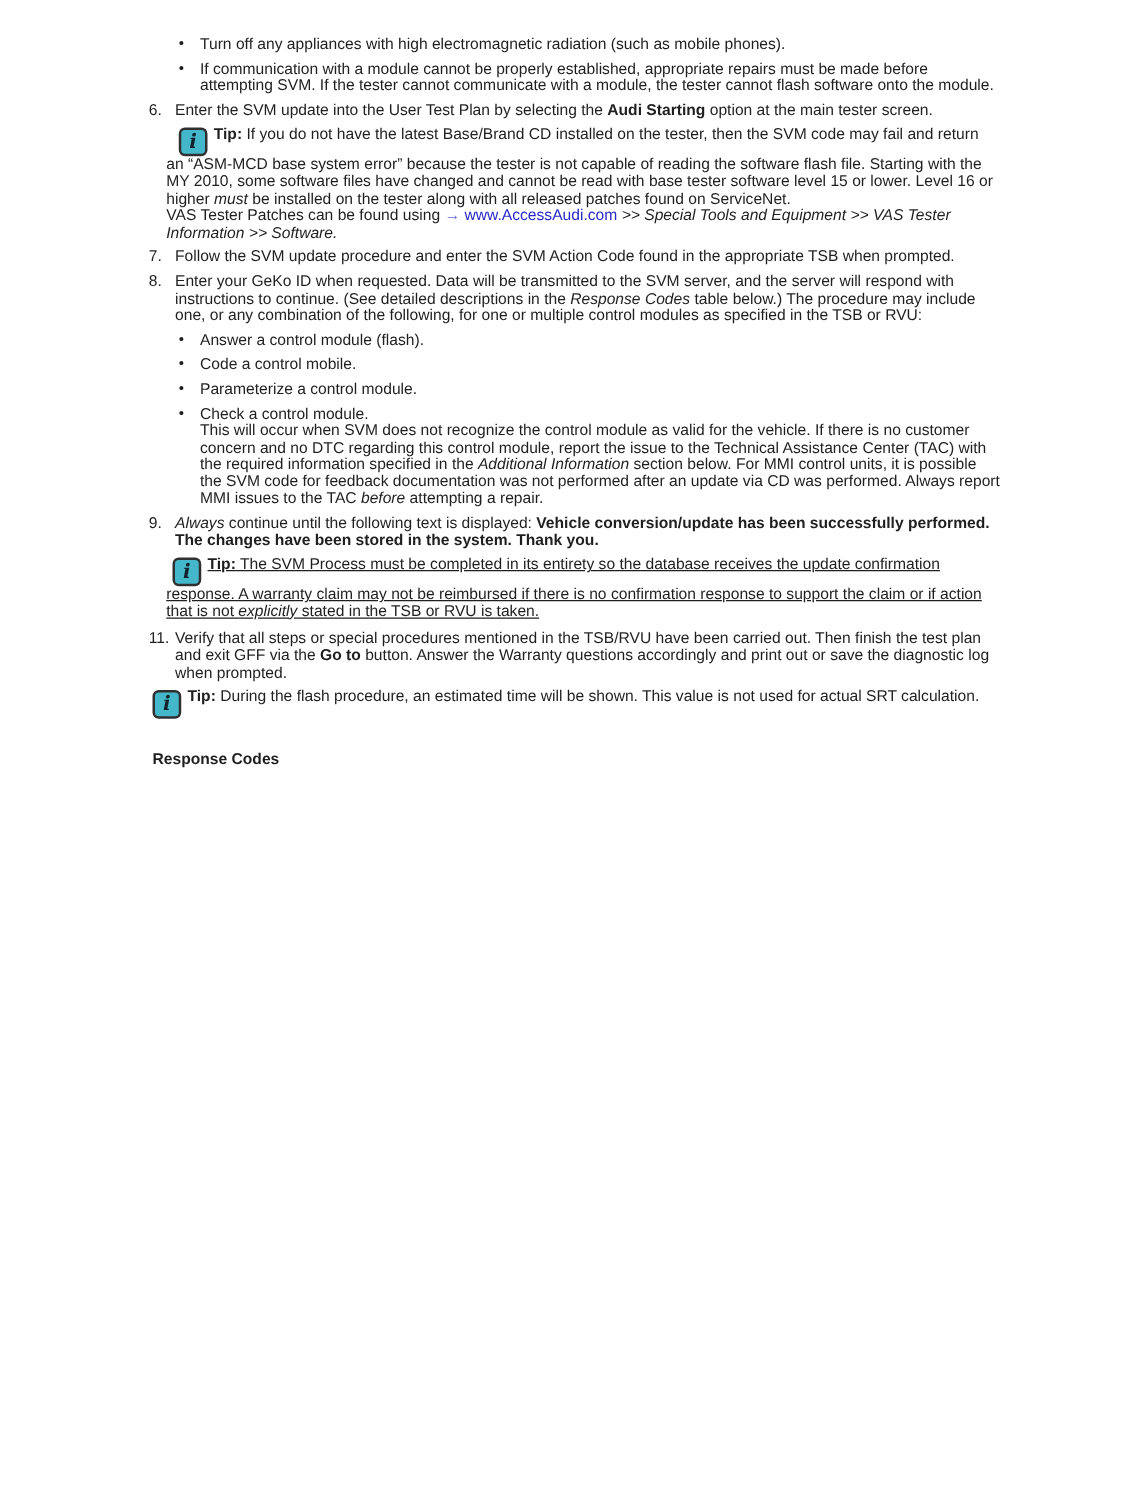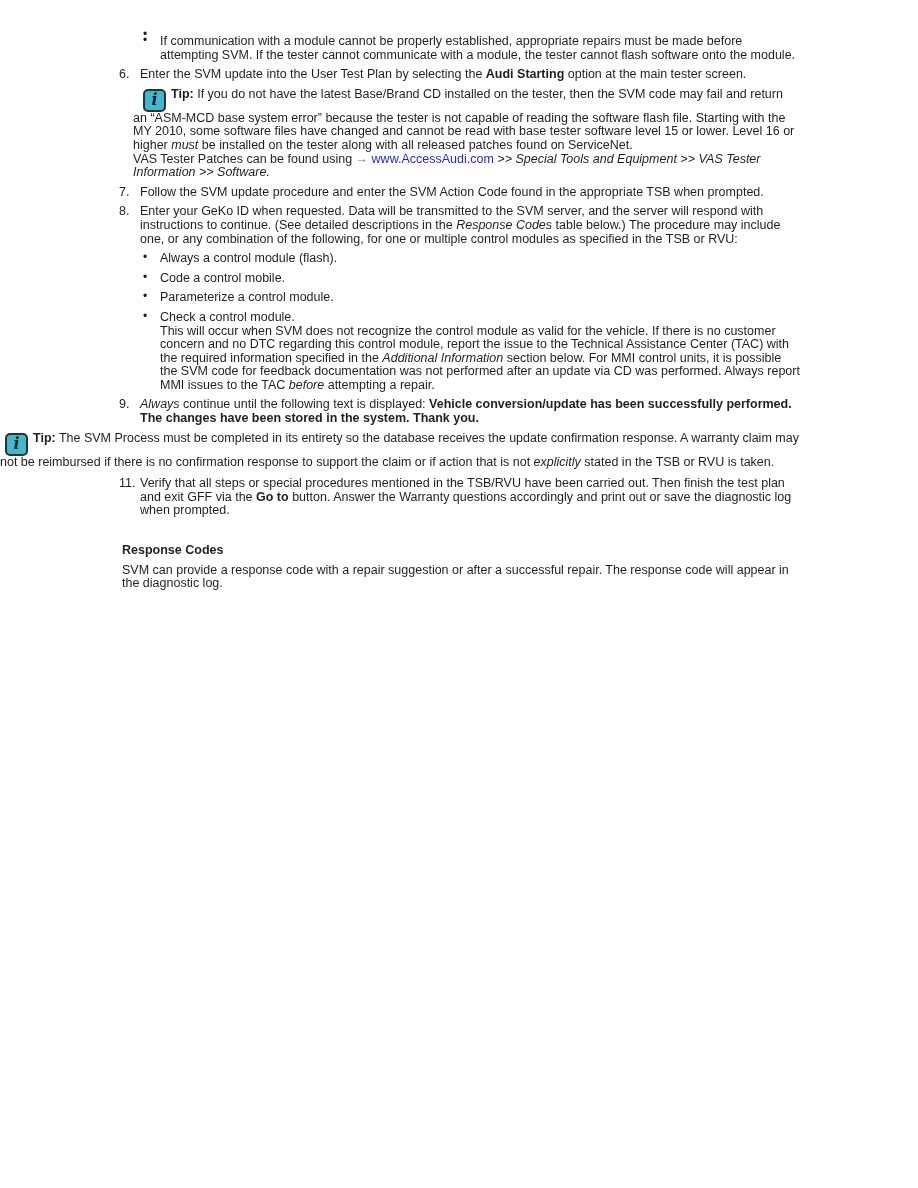--- a/index.html
+++ b/index.html
@@ -21,21 +21,21 @@
   
   .blk.bullet { margin-left: 160px; position: relative; }
   .blk.bullet .dot { position: absolute; left: -17px; top: -1px; font-size: 12px; }
 
   
   .blk.numbered { margin-left: 140px; position: relative; }
   .blk.numbered .num { position: absolute; left: -21px; top: 0; }
 
   
   .blk.tip.indent   { margin-left: 133px; text-indent: 10px; margin-bottom: 0; }
-  .blk.tip.indent9  { text-indent: 5px;  margin-top: 2px; margin-bottom: 8px; }
+  .blk.tip.indent9  { margin-left: 133px; text-indent: 5px;  margin-top: 2px; margin-bottom: 8px; text-decoration: underline; }
   .blk.tip.atmargin { margin-left: 99px;  text-indent: 23px; margin-top: 4px; }
 
   
   .blk.para.indent { margin-left: 133px; margin-top: 0; }
   .blk.para.plain  { margin-left: 122px; }
 
   .blk.heading { margin-left: 122px; margin-top: 26px; font-weight: 700; }
 
   .bold { font-weight: 700; }
   .ital { font-style: italic; text-align: center; }
@@ -62,30 +62,30 @@
     vertical-align: -7px;
     margin-right: 5px;
     text-indent: 0;
   }
 </style>
 </head>
 <body>
 
 <div class="page">
   <div class="content">
-      <div class="blk bullet"><span class="dot">•</span></div>
+      <div class="blk bullet"><span class="dot">•</span><span>Turn off any appliances with high electromagnetic radiation (such as mobile phones).</span></div>
       <div class="blk bullet"><span class="dot">•</span><span>If communication with a module cannot be properly established, appropriate repairs must be made before attempting SVM. If the tester cannot communicate with a module, the tester cannot flash software onto the module.</span></div>
       <div class="blk numbered"><span class="num">6.</span><span>Enter the SVM update into the User Test Plan by selecting the </span><span class="bold">Audi Starting</span><span> option at the main tester screen.</span></div>
       <div class="blk tip indent"><span class="tipicon">i</span><span class="bold">Tip:</span><span> If you do not have the latest Base/Brand CD installed on the tester, then the SVM code may fail and return an “ASM-MCD base system error” because the tester is not capable of reading the software flash file. Starting with the MY 2010, some software files have changed and cannot be read with base tester software level 15 or lower. Level 16 or higher </span><span class="ital">must</span><span> be installed on the tester along with all released patches found on ServiceNet.</span></div>
       <div class="blk para indent"><span>VAS Tester Patches can be found using </span><span class="arrow">→ </span><a class="link" href="#">www.AccessAudi.com</a><span class="ital"> &gt;&gt; </span><span class="ital">Special Tools and Equipment</span><span class="ital"> &gt;&gt; </span><span class="ital">VAS Tester Information</span><span class="ital"> &gt;&gt; </span><span class="ital">Software.</span></div>
       <div class="blk numbered"><span class="num">7.</span><span>Follow the SVM update procedure and enter the SVM Action Code found in the appropriate TSB when prompted.</span></div>
       <div class="blk numbered"><span class="num">8.</span><span>Enter your GeKo ID when requested. Data will be transmitted to the SVM server, and the server will respond with instructions to continue. (See detailed descriptions in the </span><span class="ital">Response Codes</span><span> table below.) The procedure may include one, or any combination of the following, for one or multiple control modules as specified in the TSB or RVU:</span></div>
-      <div class="blk bullet"><span class="dot">•</span><span>Always a control module (flash).</span></div>
+      <div class="blk bullet"><span class="dot">•</span><span>Answer a control module (flash).</span></div>
       <div class="blk bullet"><span class="dot">•</span><span>Code a control mobile.</span></div>
       <div class="blk bullet"><span class="dot">•</span><span>Parameterize a control module.</span></div>
       <div class="blk bullet"><span class="dot">•</span><span>Check a control module.</span><br><span>This will occur when SVM does not recognize the control module as valid for the vehicle. If there is no customer concern and no DTC regarding this control module, report the issue to the Technical Assistance Center (TAC) with the required information specified in the </span><span class="ital">Additional Information</span><span> section below. For MMI control units, it is possible the SVM code for feedback documentation was not performed after an update via CD was performed. Always report MMI issues to the TAC </span><span class="ital">before</span><span> attempting a repair.</span></div>
       <div class="blk numbered"><span class="num">9.</span><span class="ital">Always</span><span> continue until the following text is displayed: </span><span class="bold">Vehicle conversion/update has been successfully performed. The changes have been stored in the system. Thank you.</span></div>
       <div class="blk tip indent9"><span class="tipicon">i</span><span class="bold">Tip:</span><span> The SVM Process must be completed in its entirety so the database receives the update confirmation response. A warranty claim may not be reimbursed if there is no confirmation response to support the claim or if action that is not </span><span class="ital">explicitly</span><span> stated in the TSB or RVU is taken.</span></div>
       <div class="blk numbered"><span class="num">11.</span><span>Verify that all steps or special procedures mentioned in the TSB/RVU have been carried out. Then finish the test plan and exit GFF via the </span><span class="bold">Go to</span><span> button. Answer the Warranty questions accordingly and print out or save the diagnostic log when prompted.</span></div>
+      <div class="blk tip atmargin"><span class="tipicon">i</span><span class="bold">Tip:</span><span> During the flash procedure, an estimated time will be shown. This value is not used for actual SRT calculation.</span></div>
       <div class="blk heading"><span>Response Codes</span></div>
-      <div class="blk para plain"><span>SVM can provide a response code with a repair suggestion or after a successful repair. The response code will appear in the diagnostic log.</span></div>
     </div>
 </div>
 
 </body></html>

